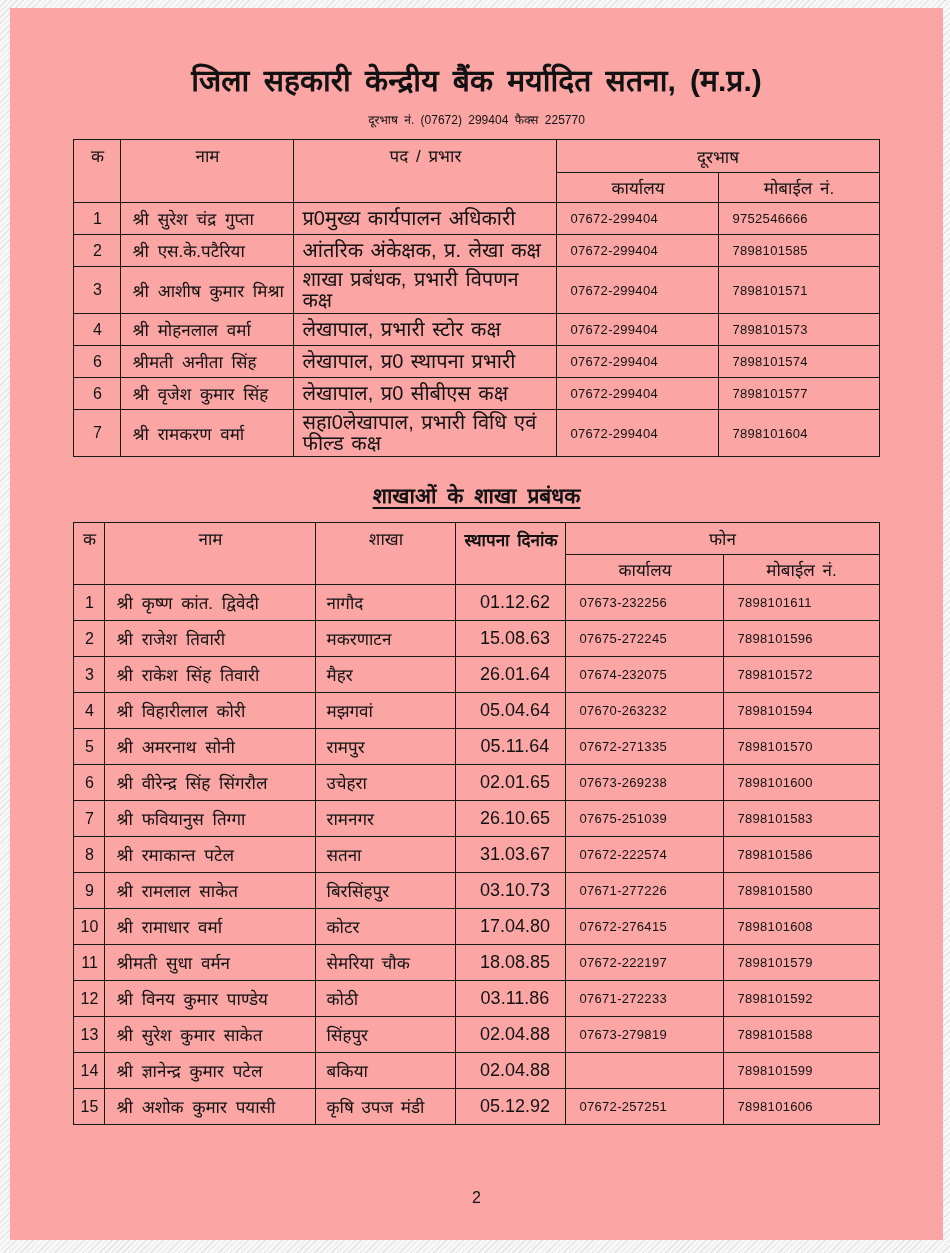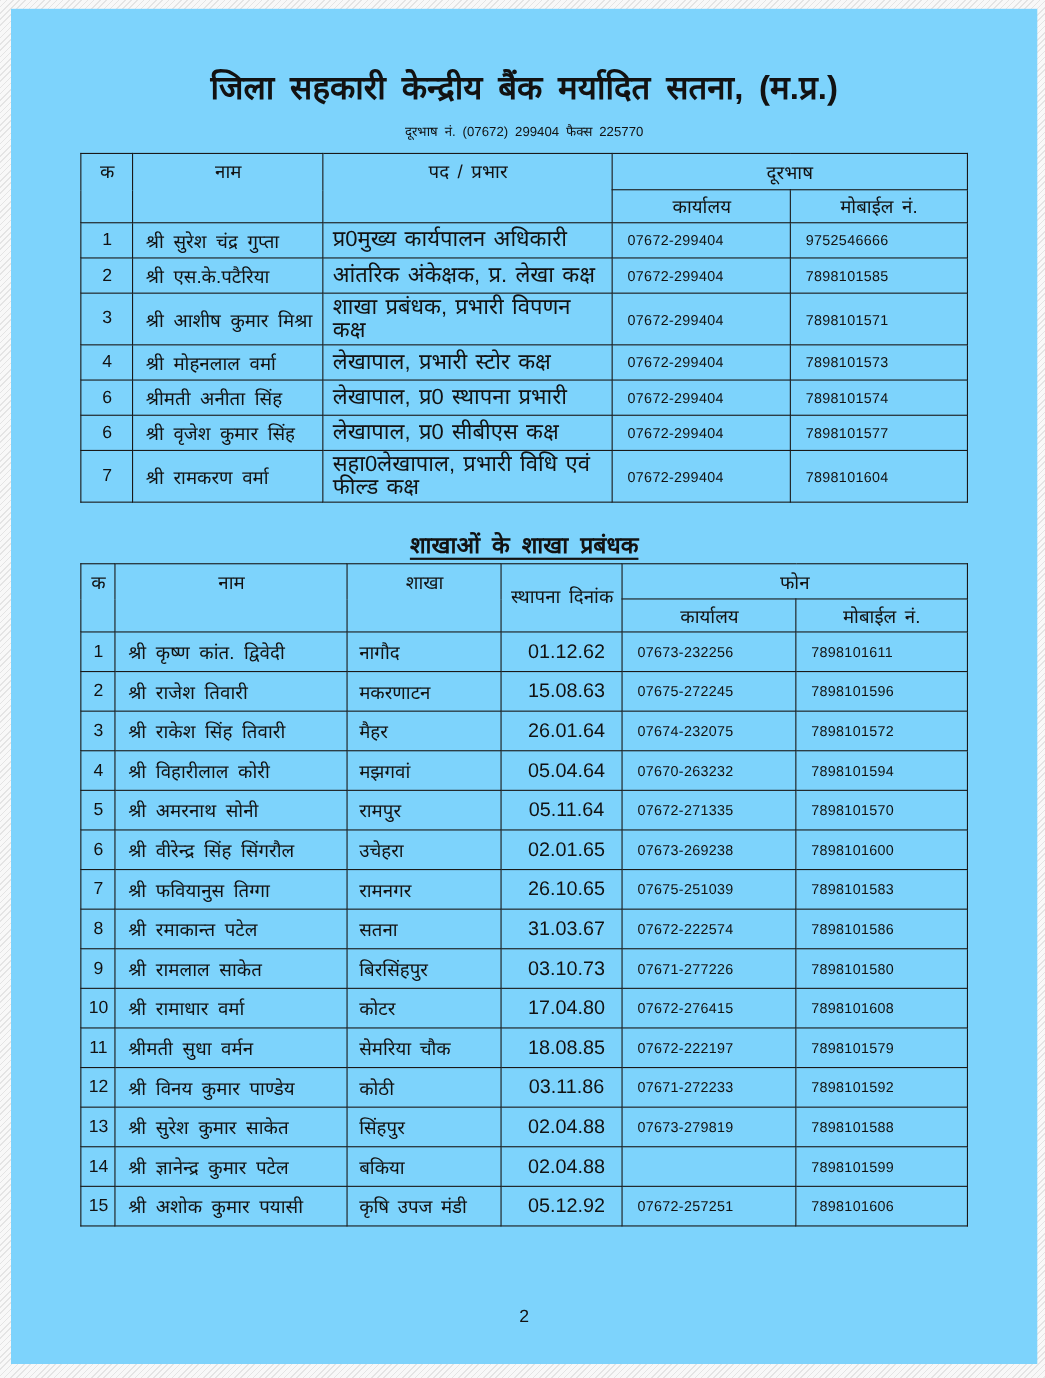--- a/index.html
+++ b/index.html
@@ -4,51 +4,51 @@
 <style>
   html,body { margin:0; padding:0; }
   body {
     width:950px; height:1253px; position:relative;
     background: repeating-linear-gradient(135deg, #e4e4e4 0px, #e4e4e4 1px, #f8f8f8 1px, #f8f8f8 4px);
     font-family:"Liberation Sans","DejaVu Sans",sans-serif;
     color:#121212;
   }
   .page {
     position:absolute; left:10px; top:8px; right:7px; bottom:13px;
-    background:#7dd3fc; box-sizing:border-box; padding-top:52px;
+    background:#fca5a5; box-sizing:border-box; padding-top:52px;
   }
   .doc-title {
     margin:0 0 9px 0; text-align:center;
     font-size:30px; font-weight:700; word-spacing:6px; line-height:42px;
   }
   .phone-line {
     margin:0 0 11px 0; text-align:center;
     font-size:12px; word-spacing:3px;
   }
   .email-line {
     margin:0 0 27px 0; text-align:center;
     font-size:19px; font-weight:700; word-spacing:2px;
   }
   .doc-link { color:#0563c1; font-weight:400; text-decoration:underline; }
   .sec-heading {
     margin:0; text-align:center; font-size:21px; font-weight:700;
     text-decoration:underline; text-underline-offset:4px; word-spacing:5px;
   }
   .sec-heading.first  { margin-bottom:14px; }
-  .sec-heading.second { margin-bottom:3px; }
+  .sec-heading.second { margin-bottom:13px; }
   table {
     width:805px; margin:0 auto; border-collapse:collapse; table-layout:fixed;
   }
   th, td { border:1.5px solid #191919; overflow:hidden; }
   th {
     font-weight:400; font-size:17px; text-align:center;
     padding:2px 4px; word-spacing:3px;
   }
   th.grp-top { vertical-align:top; padding-top:4px; }
-  th.est-head { vertical-align:top; padding-top:17px; line-height:25px; }
+  th.est-head { vertical-align:top; padding-top:5px; line-height:25px;font-weight:bold; }
   .t1 { margin-bottom:24px; }
   .t1 thead tr:first-child th { height:28px; }
   .t1 thead tr:last-child  th { height:25px; }
   .t1 td { height:27px; }
   .t2 thead tr:first-child th { height:27px; }
   .t2 thead tr:last-child  th { height:25px; }
   .t2 td { height:31px; }
   td { font-size:17px; padding:2px 6px; vertical-align:middle; }
   td.c-sno    { text-align:center; font-size:16px; padding:2px 2px; }
   td.c-name   { padding-left:11px; word-spacing:4px; }

